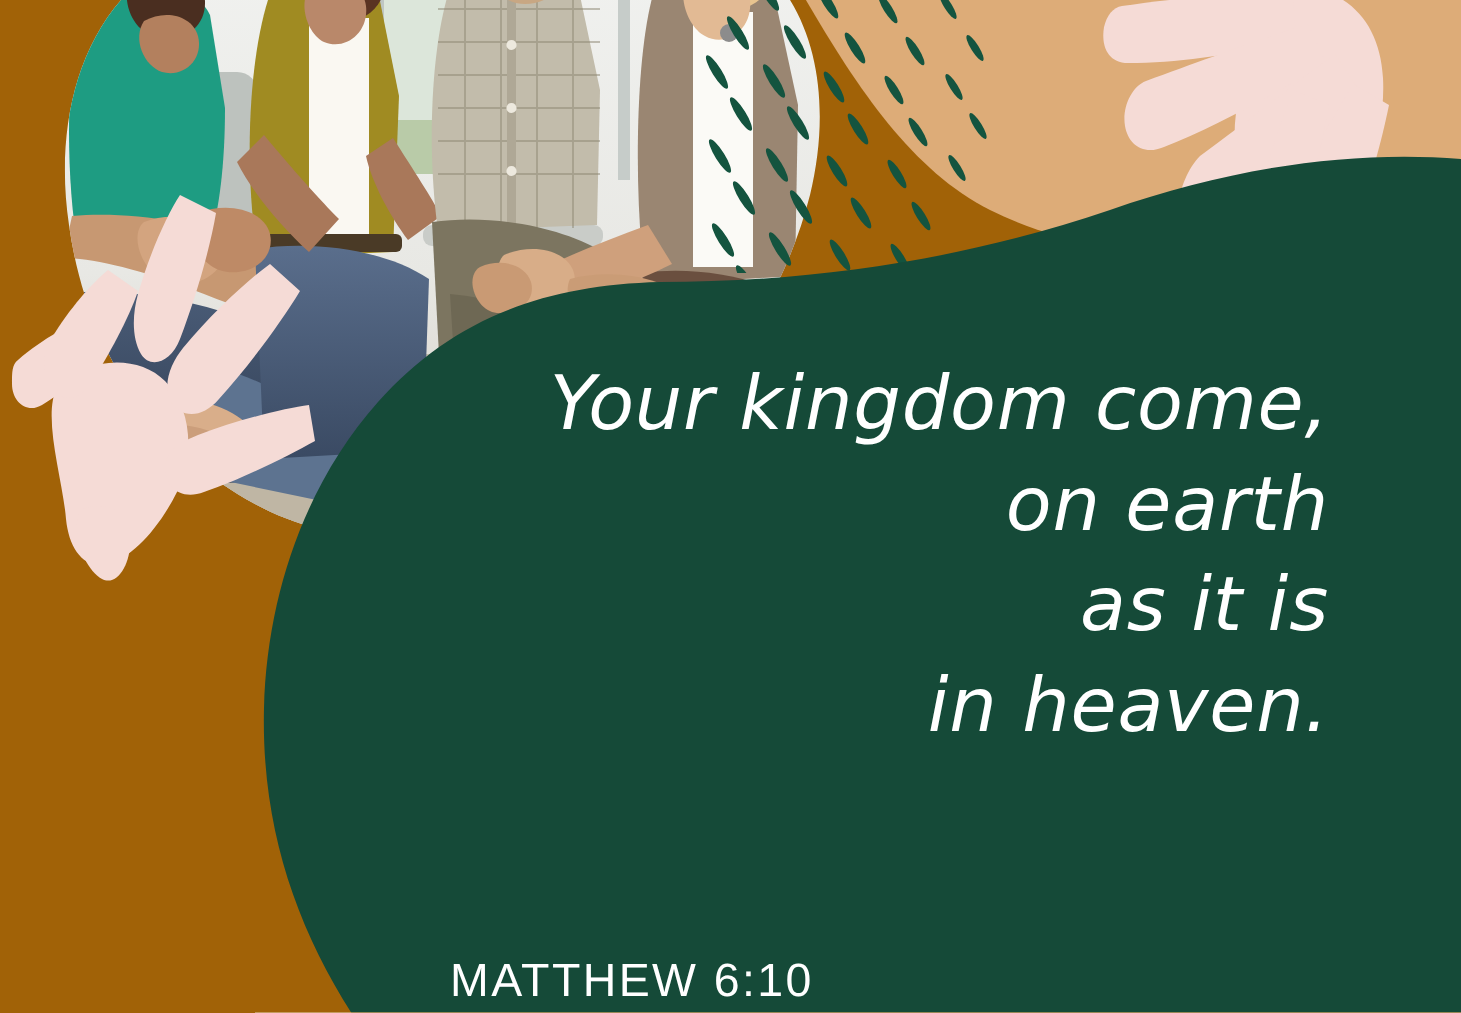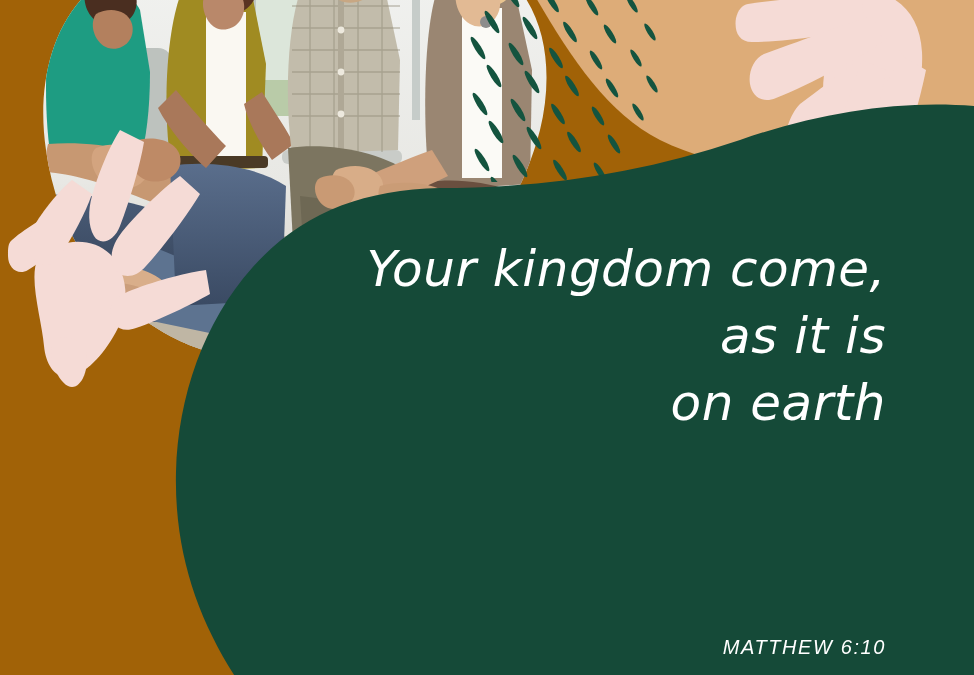--- a/index.html
+++ b/index.html
@@ -36,29 +36,27 @@
     font-size:50px;
     line-height:67px;
     letter-spacing:0.5px;
     white-space:nowrap;
   }
   #reference{
     position:absolute;
     left:300px;
     top:636px;
     width:586px;
-    text-align:right;
     z-index:40;
     color:#FFFFFF;
     font-family:"Liberation Sans", sans-serif;
-    font-size:20px;
+    font-size:31px;
     font-weight:400;
     letter-spacing:1.6px;
     white-space:nowrap;
-    font-style:italic;
   }
 </style>
 </head>
 <body>
 
 <div id="poster">
 
   <svg class="layer" viewBox="0 0 974 675" width="974" height="675" xmlns="http://www.w3.org/2000/svg" style="z-index:5">
     <defs>
       <clipPath id="photoBlob">
@@ -396,19 +394,20 @@
              C 640 174, 540 188, 440 188
              C 360 190, 300 214, 252 268
              C 204 322, 178 396, 176 472
              C 174 556, 200 626, 244 690
              L 1000 690
              L 1000 100 Z" fill="#154A38"></path>
   </svg>
 
   <div id="verse-block">
     <span class="verse-line">Your kingdom come,</span>
+    <span class="verse-line">on earth</span>
     <span class="verse-line">as it is</span>
-    <span class="verse-line">on earth</span>
+    <span class="verse-line">in heaven.</span>
   </div>
 
   <div id="reference">MATTHEW 6:10</div>
 
 </div>
 
 </body></html>

